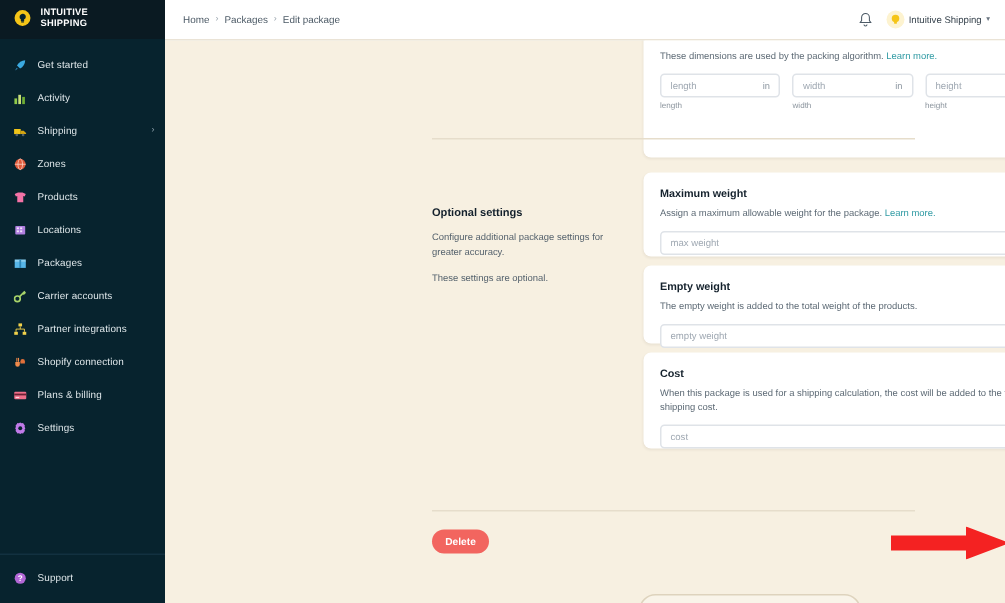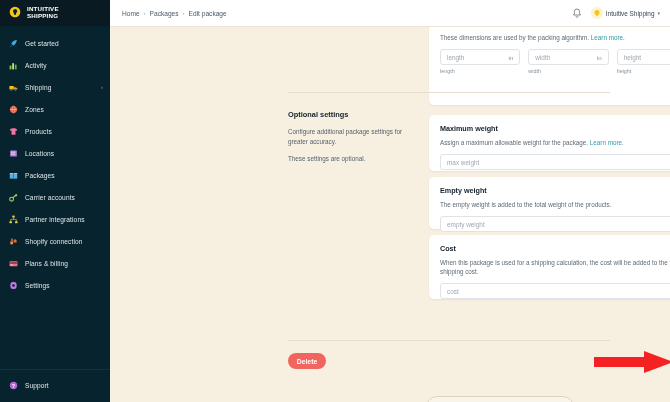--- a/index.html
+++ b/index.html
@@ -213,21 +213,21 @@
   .divider {
     position: absolute;
     left: 178px; right: 60px; top: 65px;
     height: 1px;
     background: #e6ddcb;
   }
 
   
   .side-block {
     position: absolute;
-    left: 178px; top: 83px; width: 122px;
+    left: 178px; top: 110px; width: 122px;
   }
   .side-title {
     font-size: 7.4px;
     font-weight: bold;
     color: #14212c;
     margin: 0 0 8px 0;
   }
   .side-p {
     font-size: 6.3px;
     color: #55626d;

